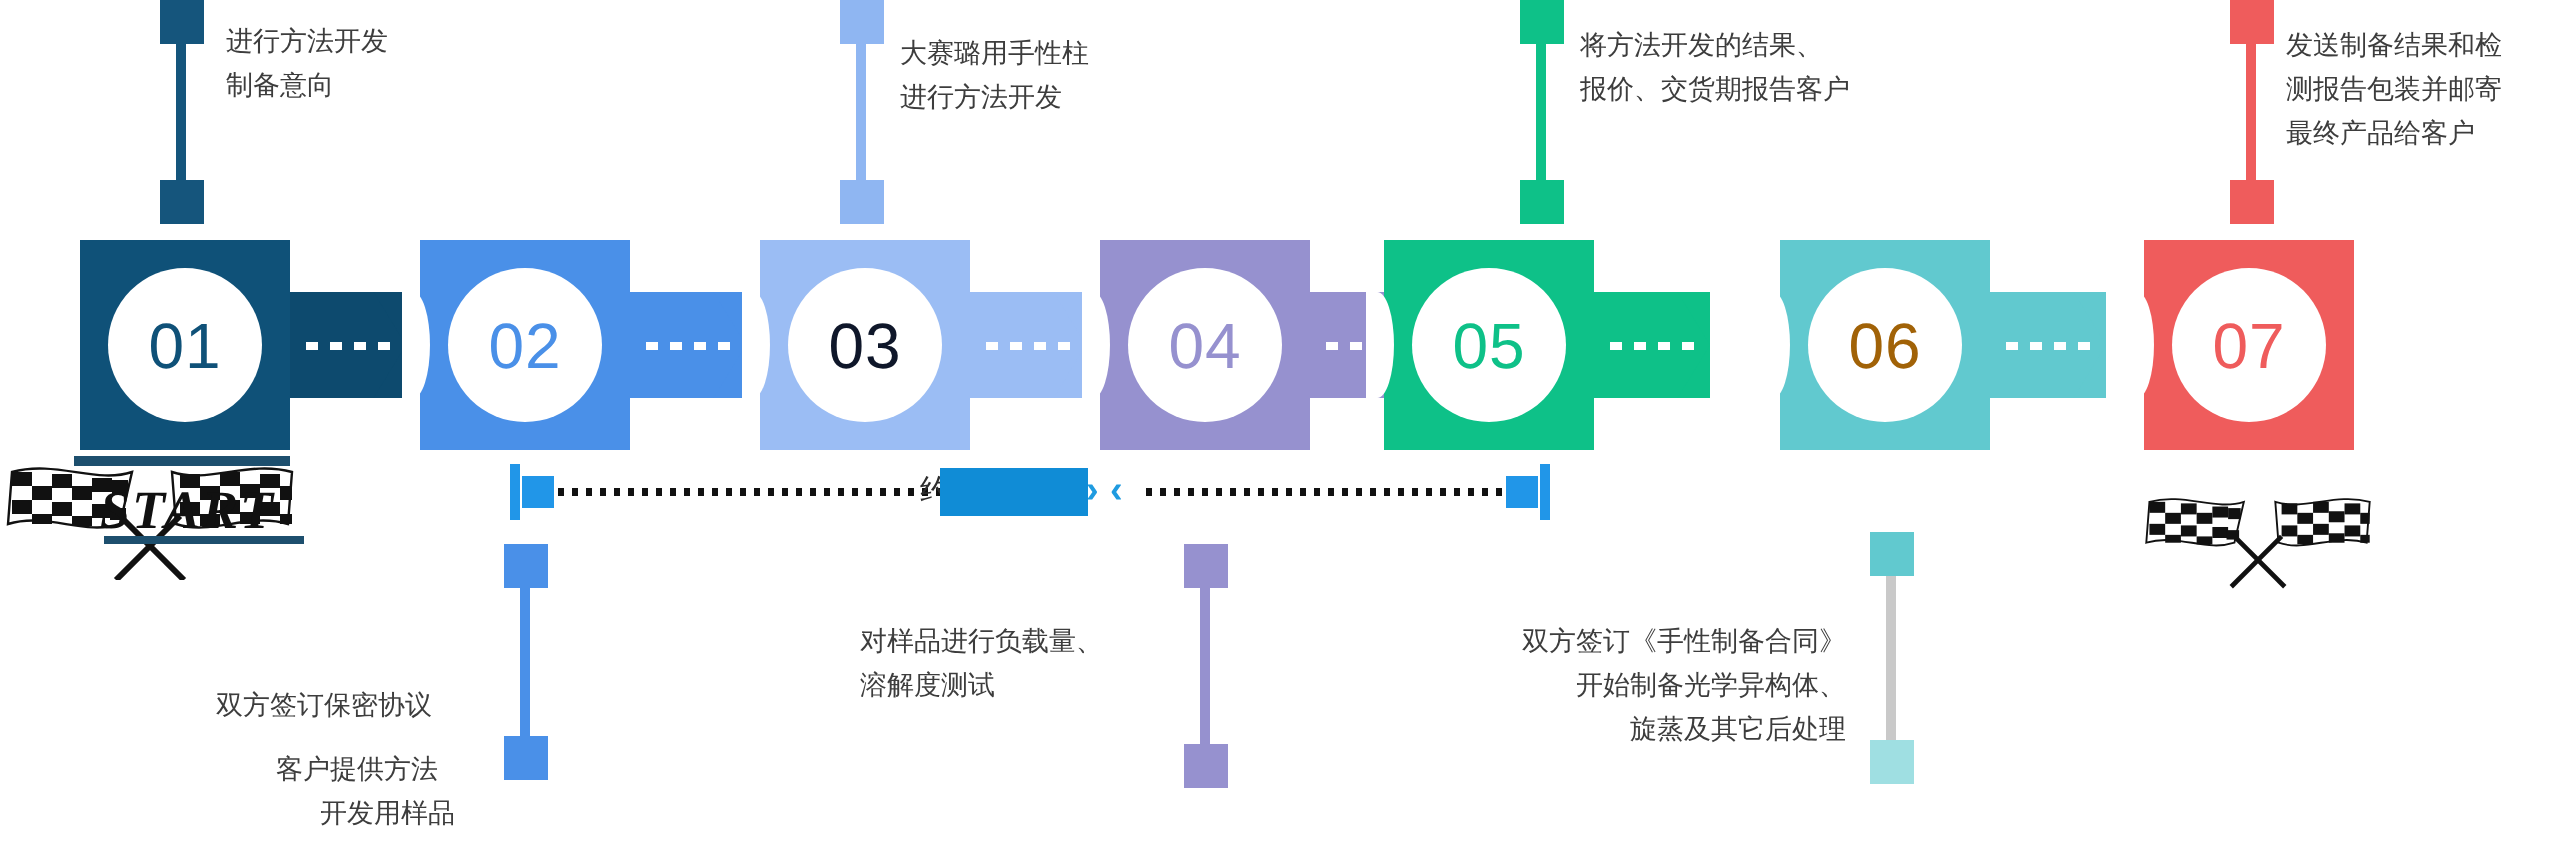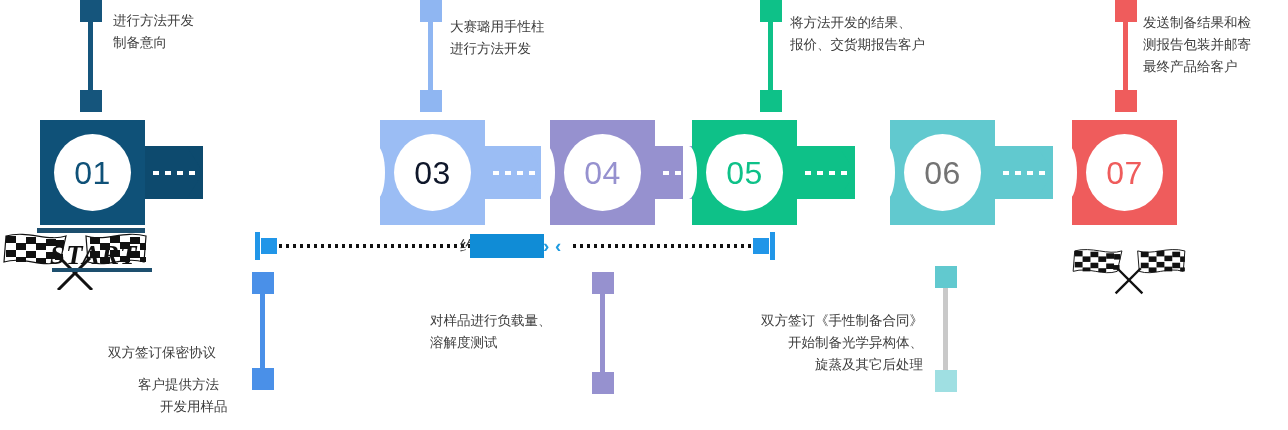--- a/index.html
+++ b/index.html
@@ -176,20 +176,29 @@
 
   <div class="step" style="left:40px;">
     <div class="sq" style="background:#0f5178;"></div>
     <div class="tab" style="background:#0d4a6e;"></div>
     <div class="dots" style="left:113px; width:42px;"></div>
     <div class="circle">
       <span class="num" style="color:#0f5178;">01</span>
     </div>
   </div>
 
+  <div class="step" style="left:210px;">
+    <div class="sq" style="background:#4a90e8;"></div>
+    <div class="notch"></div>
+    <div class="tab" style="background:#4a90e8;"></div>
+    <div class="dots" style="left:113px; width:42px;"></div>
+    <div class="circle">
+      <span class="num" style="color:#4a90e8;">02</span>
+    </div>
+  </div>
 
   <div class="step" style="left:380px;">
     <div class="sq" style="background:#9bbdf4;"></div>
     <div class="notch"></div>
     <div class="tab" style="background:#9bbdf4;"></div>
     <div class="dots" style="left:113px; width:42px;"></div>
     <div class="circle">
       <span class="num" style="color:#0f172a;">03</span>
     </div>
   </div>
@@ -213,21 +222,21 @@
       <span class="num" style="color:#0ec188;">05</span>
     </div>
   </div>
 
   <div class="step" style="left:890px;">
     <div class="sq" style="background:#61c9cf;"></div>
     <div class="notch"></div>
     <div class="tab" style="background:#61c9cf;"></div>
     <div class="dots" style="left:113px; width:42px;"></div>
     <div class="circle">
-      <span class="num" style="color:#737373;">06</span>
+      <span class="num" style="color:#a16207;">06</span>
     </div>
   </div>
 
   <div class="step" style="left:1072px;">
     <div class="sq" style="background:#ef5c5c;"></div>
     <div class="notch"></div>
     <div class="circle">
       <span class="num" style="color:#ef5c5c;">07</span>
     </div>
   </div>

